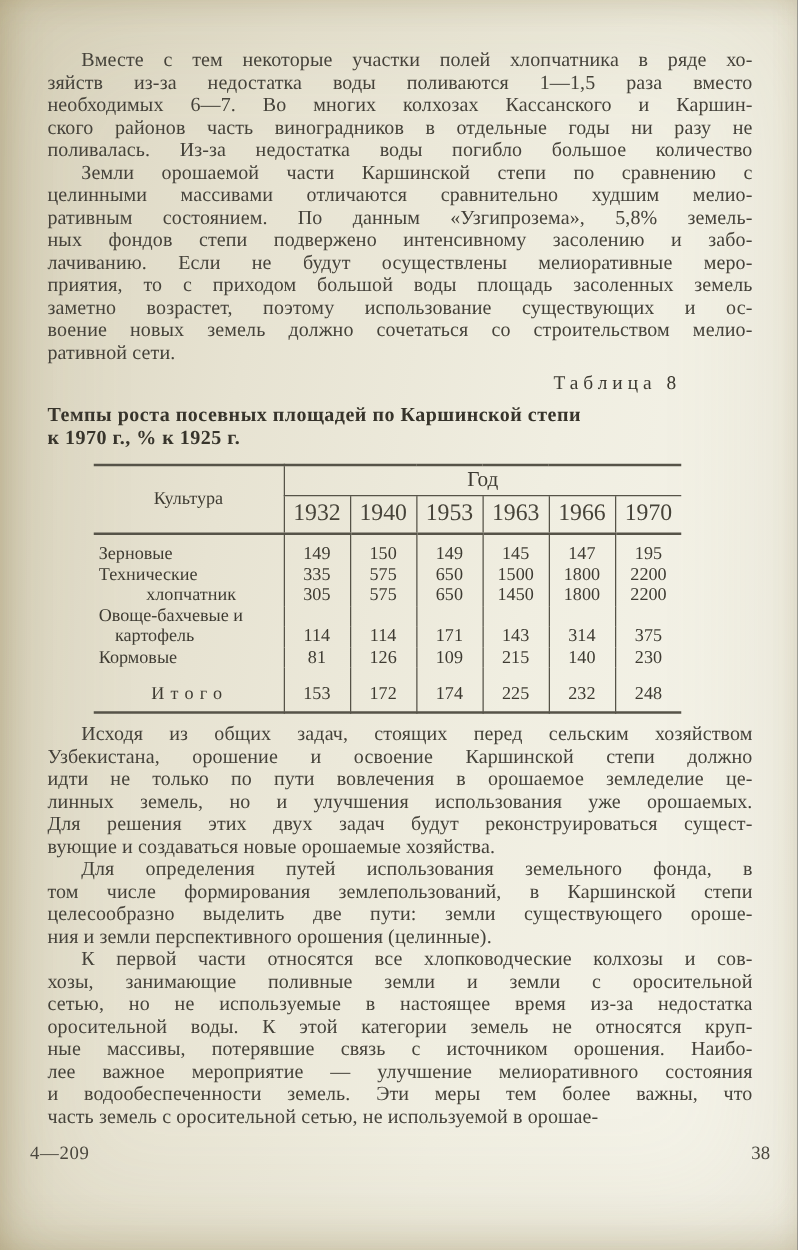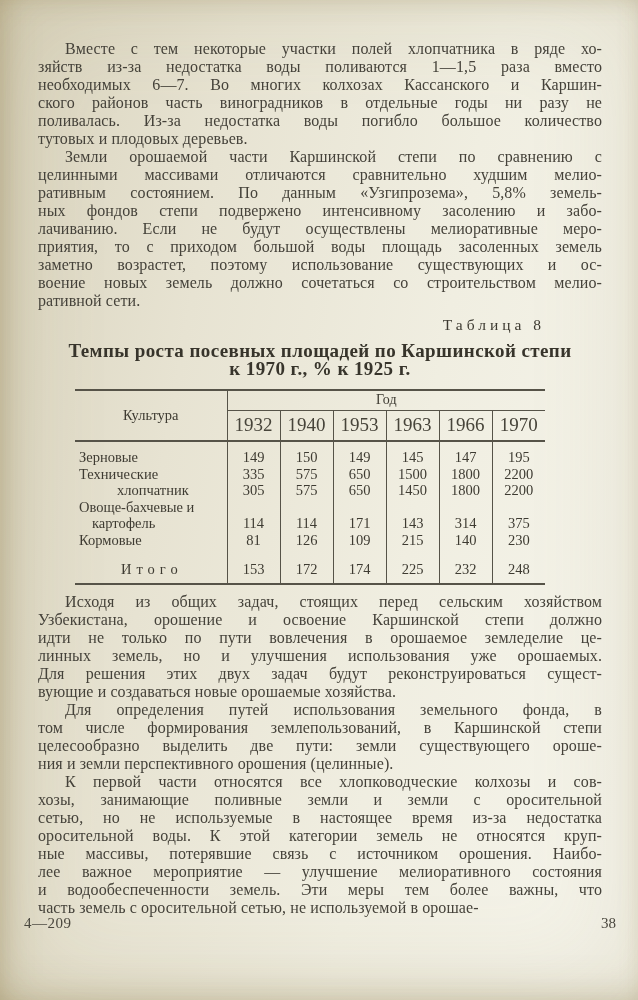--- a/index.html
+++ b/index.html
@@ -40,23 +40,23 @@
   .table-caption {
     margin: 6px 57px 0 0;
     text-align: right;
     font-size: 15.5px;
     line-height: 18px;
     letter-spacing: 4px;
     color: #3d3a31;
   }
   .table-title {
     margin-top: 8px;
-    text-align: center;
+    text-align: left;
     font-weight: bold;
-    font-size: 19px;
+    font-size: 16px;
     line-height: 18px;
     letter-spacing: 0.4px;
     color: #37342b;
   }
   .crops-table {
     border-collapse: collapse;
     margin: 11px 0 0 37px;
     width: 470px;
     table-layout: fixed;
     font-size: 14.5px;
@@ -70,21 +70,21 @@
   th.culture-h {
     border-bottom: 2px solid #565348;
     text-align: center;
     font-size: 14.5px;
   }
   th.year-group-h {
     border-left: 1px solid #565348;
     border-bottom: 1px solid #565348;
     text-align: center;
     padding: 1px 0 2px;
-    font-size: 14px;
+    font-size: 17px;
   }
   tr.years-row th {
     border-left: 1px solid #565348;
     border-bottom: 2px solid #565348;
     text-align: center;
     padding: 3px 0 4px;
     font-size: 19px;
     color: #47443a;
   }
   .crops-table tbody td {
@@ -127,21 +127,20 @@
 <div class="page">
   <div class="content">
 
     <div>
         <div class="para">
           <div class="ln first">Вместе с тем некоторые участки полей хлопчатника в ряде хо-</div>
           <div class="ln">зяйств из-за недостатка воды поливаются 1—1,5 раза вместо</div>
           <div class="ln">необходимых 6—7. Во многих колхозах Кассанского и Каршин-</div>
           <div class="ln">ского районов часть виноградников в отдельные годы ни разу не</div>
           <div class="ln">поливалась. Из-за недостатка воды погибло большое количество</div>
-          <div class="ln last">тутовых и плодовых деревьев.</div>
         </div>
         <div class="para">
           <div class="ln first">Земли орошаемой части Каршинской степи по сравнению с</div>
           <div class="ln">целинными массивами отличаются сравнительно худшим мелио-</div>
           <div class="ln">ративным состоянием. По данным «Узгипрозема», 5,8% земель-</div>
           <div class="ln">ных фондов степи подвержено интенсивному засолению и забо-</div>
           <div class="ln">лачиванию. Если не будут осуществлены мелиоративные меро-</div>
           <div class="ln">приятия, то с приходом большой воды площадь засоленных земель</div>
           <div class="ln">заметно возрастет, поэтому использование существующих и ос-</div>
           <div class="ln">воение новых земель должно сочетаться со строительством мелио-</div>

